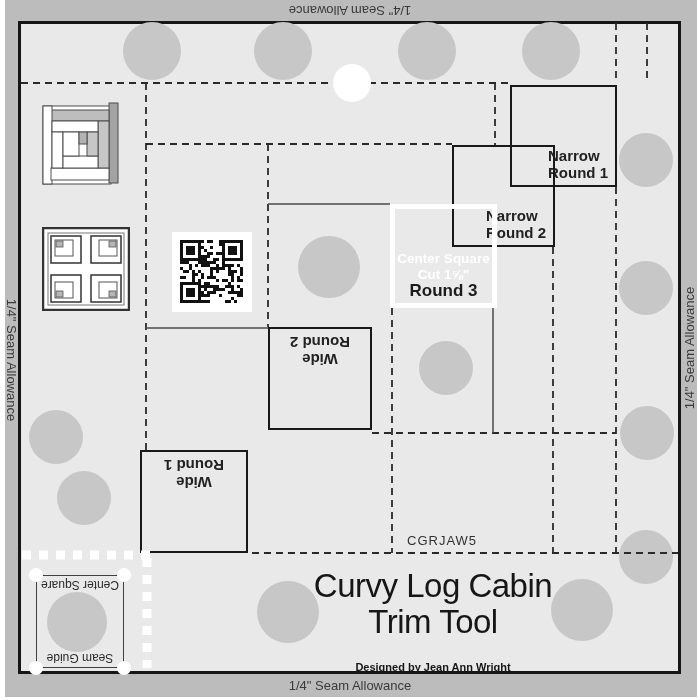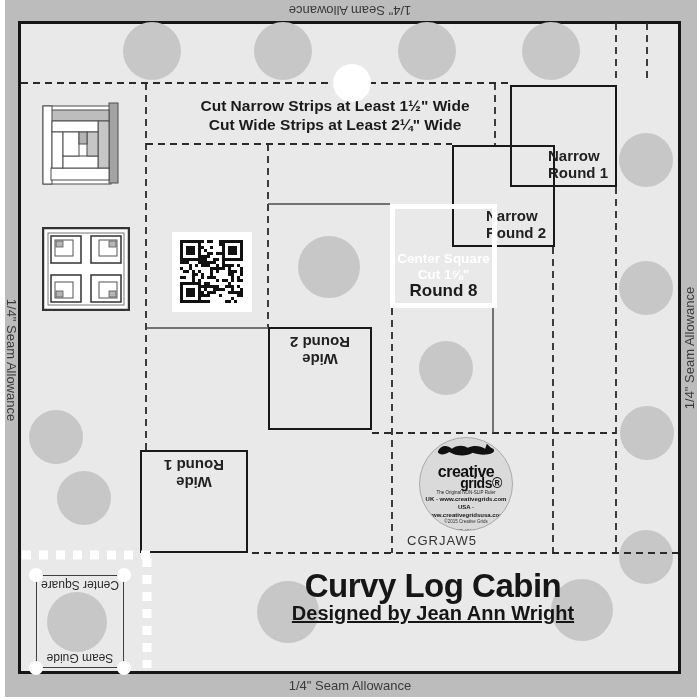--- a/index.html
+++ b/index.html
@@ -36,22 +36,22 @@
         overflow:hidden;padding-top:4px;}
   .logo .brand1{font-size:16px;line-height:12px;font-weight:700;color:#101010;letter-spacing:-0.5px;}
   .logo .brand2{font-size:14px;line-height:11px;font-weight:700;color:#101010;margin-left:30px;letter-spacing:-0.5px;}
   .logo .tag{font-size:4.5px;line-height:5px;color:#222;margin-top:1px;}
   .logo .url{font-size:6px;line-height:8px;font-weight:700;color:#151515;}
   .logo .copy{font-size:4.5px;line-height:6px;color:#333;}
   .logo .made{font-size:5px;line-height:6px;color:#222;margin-top:3px;letter-spacing:0.5px;}
   .code{position:absolute;left:407px;top:533px;width:120px;text-align:left;font-size:13px;
         letter-spacing:1px;color:#323232;}
   .titleblock{position:absolute;left:273px;top:568px;width:320px;text-align:center;color:#161616;}
-  .titleblock .t1{font-size:33px;line-height:36px;font-weight:700;letter-spacing:-0.5px;}
-  .titleblock .designer{font-size:20px;line-height:18px;font-weight:700;margin-top:0;text-decoration:underline;}
+  .titleblock .t1{font-size:33px;line-height:36px;font-weight:400;letter-spacing:-0.5px;}
+  .titleblock .designer{font-size:11px;line-height:18px;font-weight:700;margin-top:18px;}
 </style>
 </head>
 <body>
 
 <div class="stage">
 
   <div class="band"></div>
   <div class="plate"></div>
 
   <svg class="layer" width="700" height="700">
@@ -91,24 +91,20 @@
       <path d="M268 204 H390"></path>
       <path d="M493 308 V433"></path>
     </g>
   </svg>
 
   <div class="edge top">1/4" Seam Allowance</div>
   <div class="edge bottom">1/4" Seam Allowance</div>
   <div class="edge left">1/4" Seam Allowance</div>
   <div class="edge right">1/4" Seam Allowance</div>
 
-  <div class="instructions">
-    <div>Cut Narrow Strips at Least 1½" Wide</div>
-    <div>Cut Wide Strips at Least 2¼" Wide</div>
-  </div>
 
   <div class="sq" style="left:510px;top:85px;width:107px;height:102px;">
     <div class="lbl br">
       <div>Narrow</div>
       <div>Round 1</div>
     </div>
   </div>
   <div class="sq" style="left:452px;top:145px;width:103px;height:102px;">
     <div class="lbl br">
       <div>Narrow</div>
@@ -124,21 +120,21 @@
   <div class="sq" style="left:140px;top:450px;width:108px;height:103px;">
     <div class="lbl rot180">
       <div>Wide</div>
       <div>Round 1</div>
     </div>
   </div>
 
   <div class="white-sq">
     <div class="wtxt" style="top:42px;">Center Square</div>
     <div class="wtxt" style="top:58px;">Cut 1⅝"</div>
-    <div class="round3">Round 8</div>
+    <div class="round3">Round 3</div>
   </div>
 
   <div class="corner-sq">
     <div class="clbl" style="top:2px;">Center Square</div>
     <div class="clbl" style="bottom:2px;">Seam Guide</div>
   </div>
 
   <div style="position:absolute;left:40px;top:102px;">
     <svg width="81" height="86">
       <g stroke="#4d4d4d" stroke-width="1">
@@ -314,36 +310,25 @@
         <rect x="6" y="6" width="9" height="9" fill="#111"></rect>
         <rect x="42" y="0" width="21" height="21" fill="#111"></rect>
         <rect x="45" y="3" width="15" height="15" fill="#fff"></rect>
         <rect x="48" y="6" width="9" height="9" fill="#111"></rect>
         <rect x="0" y="42" width="21" height="21" fill="#111"></rect>
         <rect x="3" y="45" width="15" height="15" fill="#fff"></rect>
         <rect x="6" y="48" width="9" height="9" fill="#111"></rect>
       </svg>
   </div>
 
-  <div class="logo">
-    <svg width="62" height="20" viewBox="0 0 72 24">
-      <path fill="#111" d="M2 12 C5 4 13 3 19 8 C24 4 33 3 38 7 C46 3 54 5 59 8 L61 2 L66 7 C70 8 71 11 68 13 C60 17 50 15 44 13 C36 18 24 17 16 12 C10 16 4 16 2 12 Z"></path>
-    </svg>
-    <div class="brand1">creative</div>
-    <div class="brand2">grids®</div>
-    <div class="tag">The Original NON-SLIP Ruler</div>
-    <div class="url">UK - www.creativegrids.com</div>
-    <div class="url">USA - www.creativegridsusa.com</div>
-    <div class="copy">©2015 Creative Grids</div>
-    <div class="made">MADE IN USA</div>
-  </div>
   <div class="code">CGRJAW5</div>
 
   <div class="titleblock">
     <div class="t1">Curvy Log Cabin</div>
+    <div class="t1">Trim Tool</div>
     <div class="designer">Designed by Jean Ann Wright</div>
   </div>
 
   <svg class="layer" width="700" height="700" style="pointer-events:none;">
     <circle cx="352" cy="83" r="19" fill="#ffffff"></circle>
     <g stroke="#ffffff" stroke-width="9" fill="none" stroke-dasharray="9 8">
       <path d="M22 555 H156"></path>
       <path d="M147 558 V668"></path>
     </g>
     <g fill="#ffffff">

